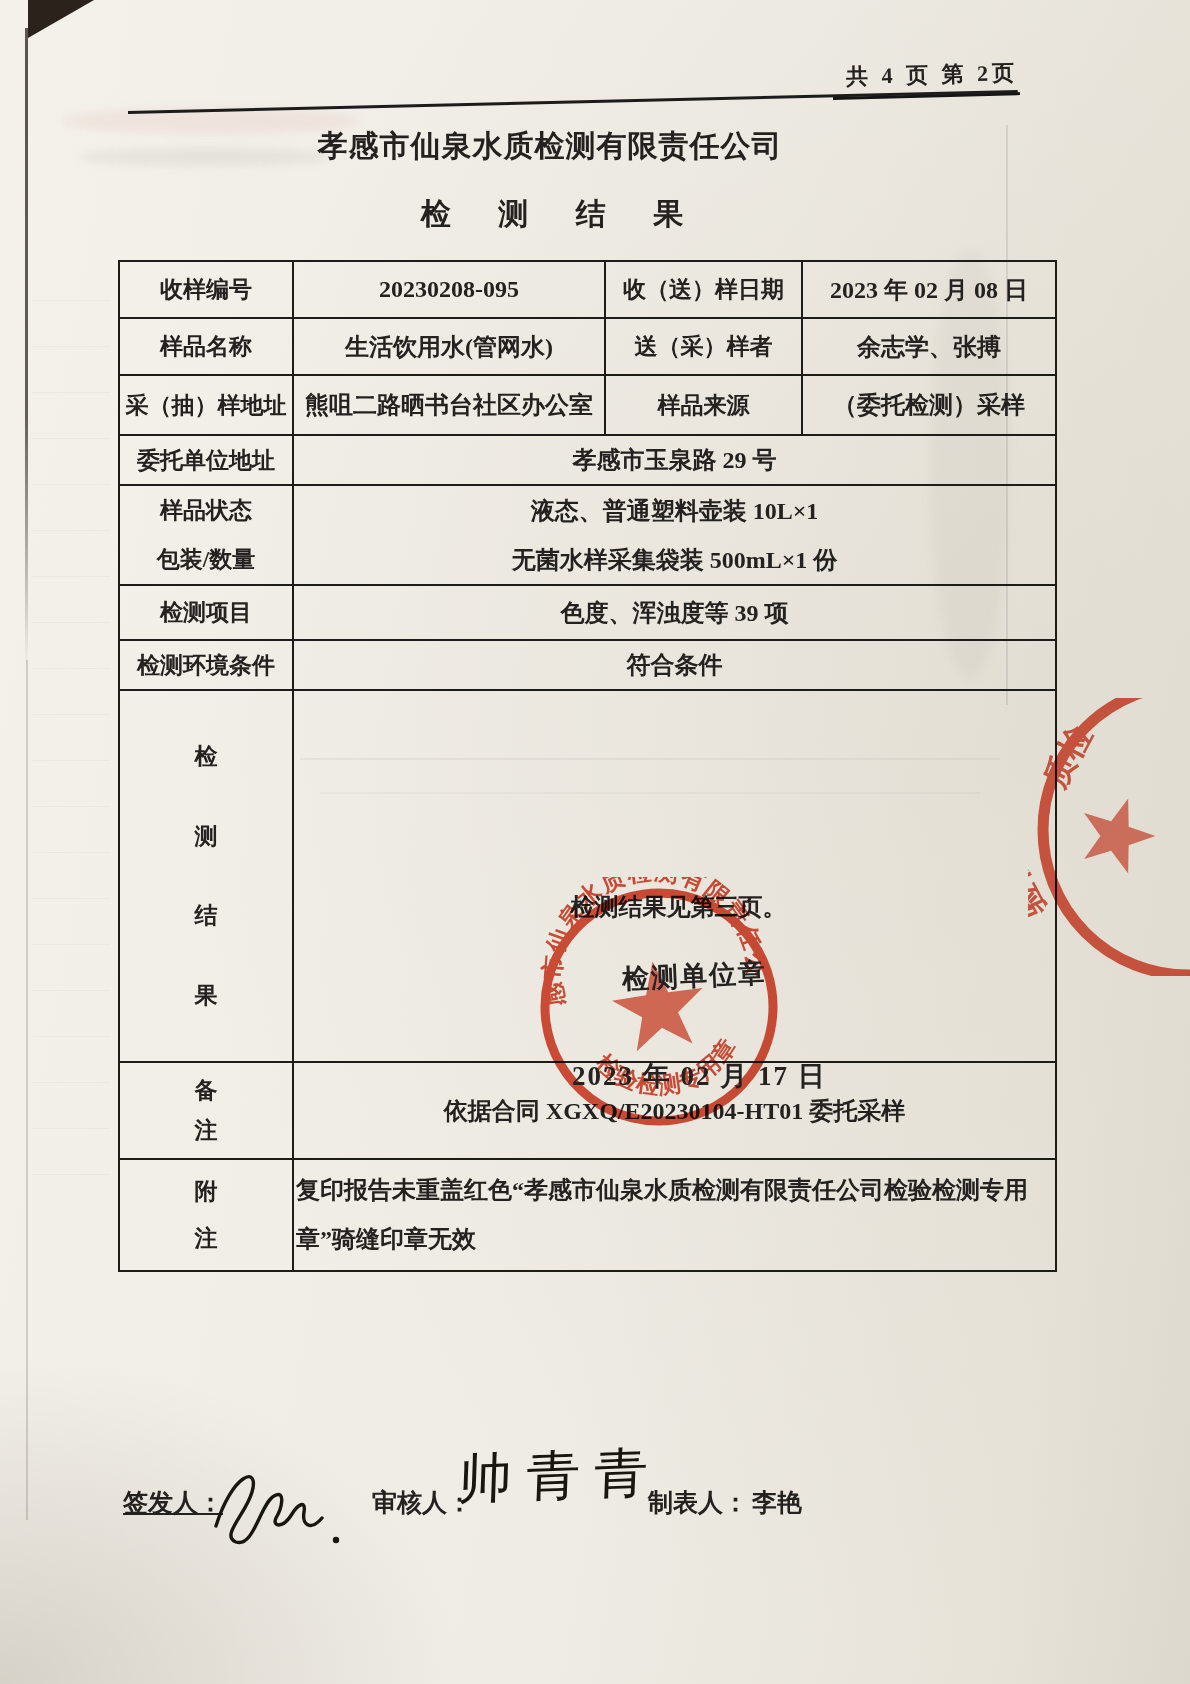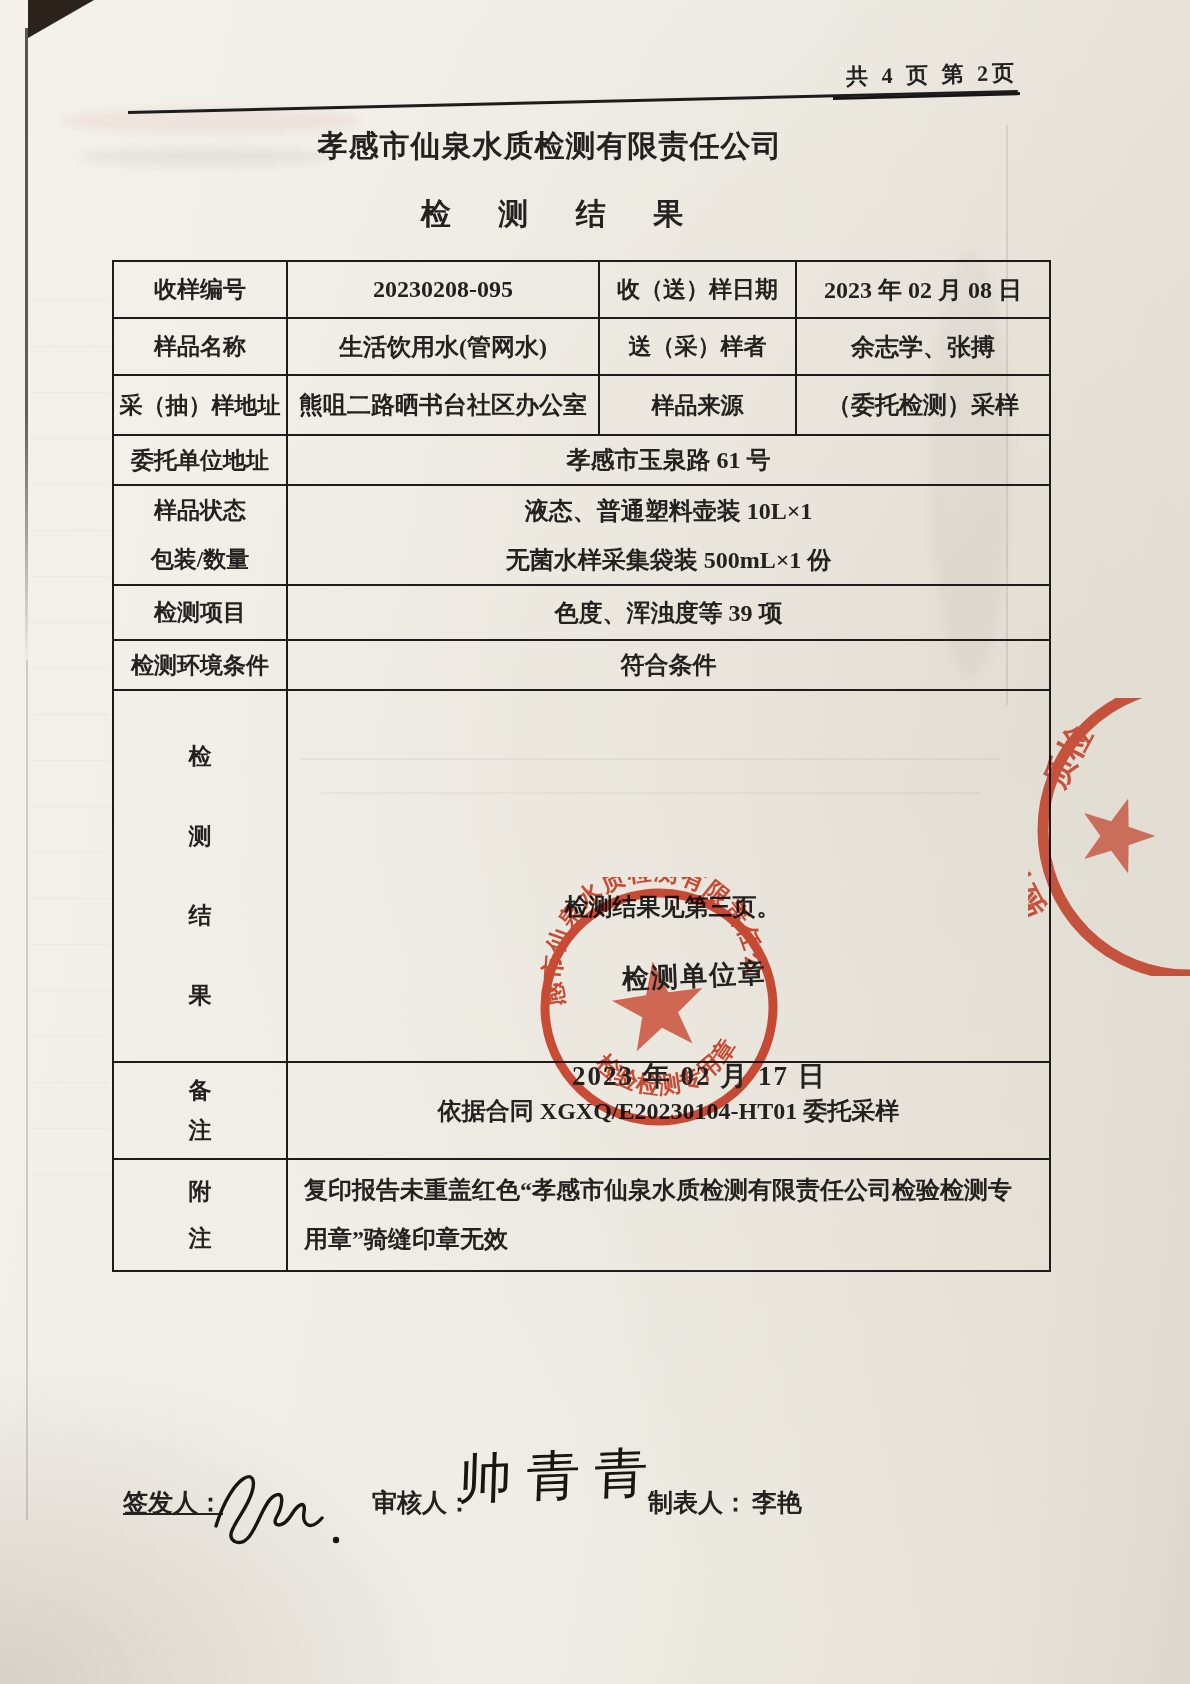--- a/index.html
+++ b/index.html
@@ -36,36 +36,36 @@
   .page-num-rule{left:833px;top:97px;width:187px;height:3px;background:#151515;
     transform:rotate(-1.5deg);transform-origin:left center;}
   .top-rule{left:128px;top:111px;width:890px;height:2.5px;background:#1c1c1c;
     transform:rotate(-1.35deg);transform-origin:left center;}
   .company-title{left:0;top:126px;width:1100px;text-align:center;
     font-size:30px;font-weight:700;letter-spacing:1px;}
   .doc-title{left:0;top:194px;width:1104px;text-align:center;
     font-size:30px;font-weight:700;letter-spacing:20px;text-indent:20px;}
 
   
-  table.report{position:absolute;left:112px;top:260px;width:937px;
+  table.report{position:absolute;left:118px;top:260px;width:937px;
     border-collapse:collapse;table-layout:fixed;border-radius:8px;}
   table.report td{border:2.4px solid #1d1c1a;text-align:center;vertical-align:middle;
     font-weight:700;font-size:23px;padding:0;}
   table.report td.val{font-size:24px;}
   tr.r1 td{height:55px;} tr.r2 td{height:55px;} tr.r3 td{height:58px;}
   tr.r4 td{height:48px;} tr.r5 td{height:98px;} tr.r6 td{height:53px;}
   tr.r7 td{height:50px;} tr.r8 td{height:55px;} tr.r9 td{height:48px;}
   tr.r10 td{height:370px;} tr.r11 td{height:95px;} tr.r12 td{height:105px;}
   .two-line{display:flex;flex-direction:column;justify-content:space-around;height:100%;}
   .vlabel{display:flex;flex-direction:column;justify-content:space-around;
     align-items:center;height:86%;}
   td.result-cell{vertical-align:top;text-align:left;}
   .result-note{margin:62px 0 0 8px;font-size:24px;font-weight:700;}
   td.note-cell{text-align:left;}
-  .note-text{padding:6px 16px 6px 16px;line-height:2.05;font-size:24px;text-align:left;}
+  .note-text{padding:6px 16px 6px 2px;line-height:2.05;font-size:24px;text-align:left;}
 
   
   .seal{left:529px;top:877px;width:260px;height:260px;mix-blend-mode:multiply;opacity:.88;}
   .seal text{font-family:"Liberation Serif","DejaVu Serif",serif;font-weight:700;}
   .seal-overlay-label{left:622px;top:958px;font-size:27px;font-weight:700;
     transform:rotate(-2.5deg);letter-spacing:2px;z-index:6;}
   .seal-overlay-date{left:572px;top:1058px;font-size:27px;font-weight:700;
     letter-spacing:2px;z-index:6;}
 
   
@@ -124,21 +124,21 @@
     <td class="val">余志学、张搏</td>
   </tr>
   <tr class="r3">
     <td>采（抽）样地址</td>
     <td class="val">熊咀二路晒书台社区办公室</td>
     <td>样品来源</td>
     <td class="val">（委托检测）采样</td>
   </tr>
   <tr class="r4">
     <td>委托单位地址</td>
-    <td class="val" colspan="3">孝感市玉泉路 61 号</td>
+    <td class="val" colspan="3">孝感市玉泉路 29 号</td>
   </tr>
   <tr class="r5">
     <td>
       <div class="two-line">
         <span>样品状态</span>
         <span>包装/数量</span>
       </div>
     </td>
     <td class="val" colspan="3">
       <div class="two-line">

